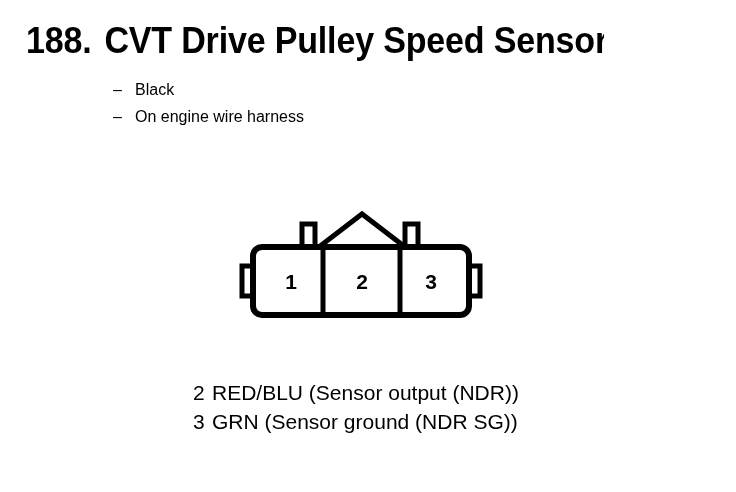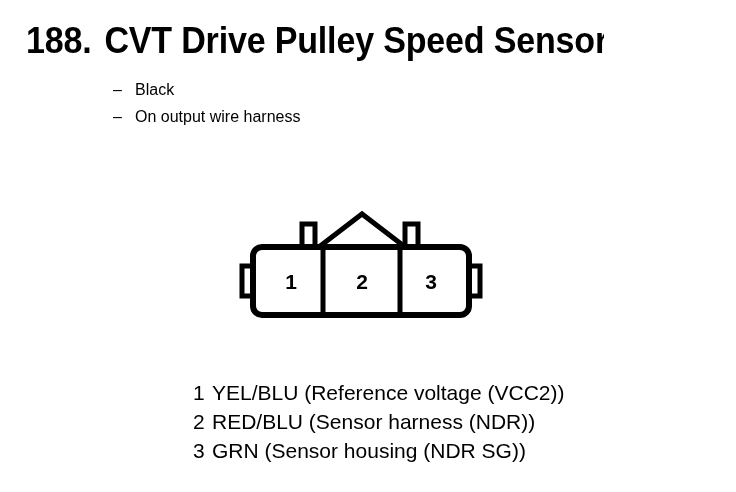--- a/index.html
+++ b/index.html
@@ -95,21 +95,21 @@
 
   <div id="title">
     <span class="num">188.</span><span>CVT Drive Pulley Speed Sensor</span>
   </div>
 
   <div id="bullets">
     <span class="row">
       <span class="dash">–</span><span>Black</span>
     </span>
     <span class="row">
-      <span class="dash">–</span><span>On output wire harness</span>
+      <span class="dash">–</span><span>On engine wire harness</span>
     </span>
   </div>
 
   <div id="connector">
     <svg width="260" height="125" viewBox="0 0 260 125" xmlns="http://www.w3.org/2000/svg">
 
       <path d="M 83 47 L 130 11 L 177 47" fill="none" stroke="#000" stroke-width="5" stroke-linejoin="miter" stroke-linecap="butt"></path>
 
       <rect x="70" y="21" width="13" height="26" fill="none" stroke="#000" stroke-width="5"></rect>
 
@@ -125,23 +125,20 @@
       <line x1="168" y1="47" x2="168" y2="109" stroke="#000" stroke-width="5"></line>
 
       <text class="cav-num" x="59" y="86" text-anchor="middle">1</text>
       <text class="cav-num" x="130" y="86" text-anchor="middle">2</text>
       <text class="cav-num" x="199" y="86" text-anchor="middle">3</text>
     </svg>
   </div>
 
   <div id="legend">
     <span class="row">
-      <span class="pin">1</span><span>YEL/BLU (Reference voltage (VCC2))</span>
+      <span class="pin">2</span><span>RED/BLU (Sensor output (NDR))</span>
     </span>
     <span class="row">
-      <span class="pin">2</span><span>RED/BLU (Sensor harness (NDR))</span>
-    </span>
-    <span class="row">
-      <span class="pin">3</span><span>GRN (Sensor housing (NDR SG))</span>
+      <span class="pin">3</span><span>GRN (Sensor ground (NDR SG))</span>
     </span>
   </div>
 
 </div>
 
 </body></html>

